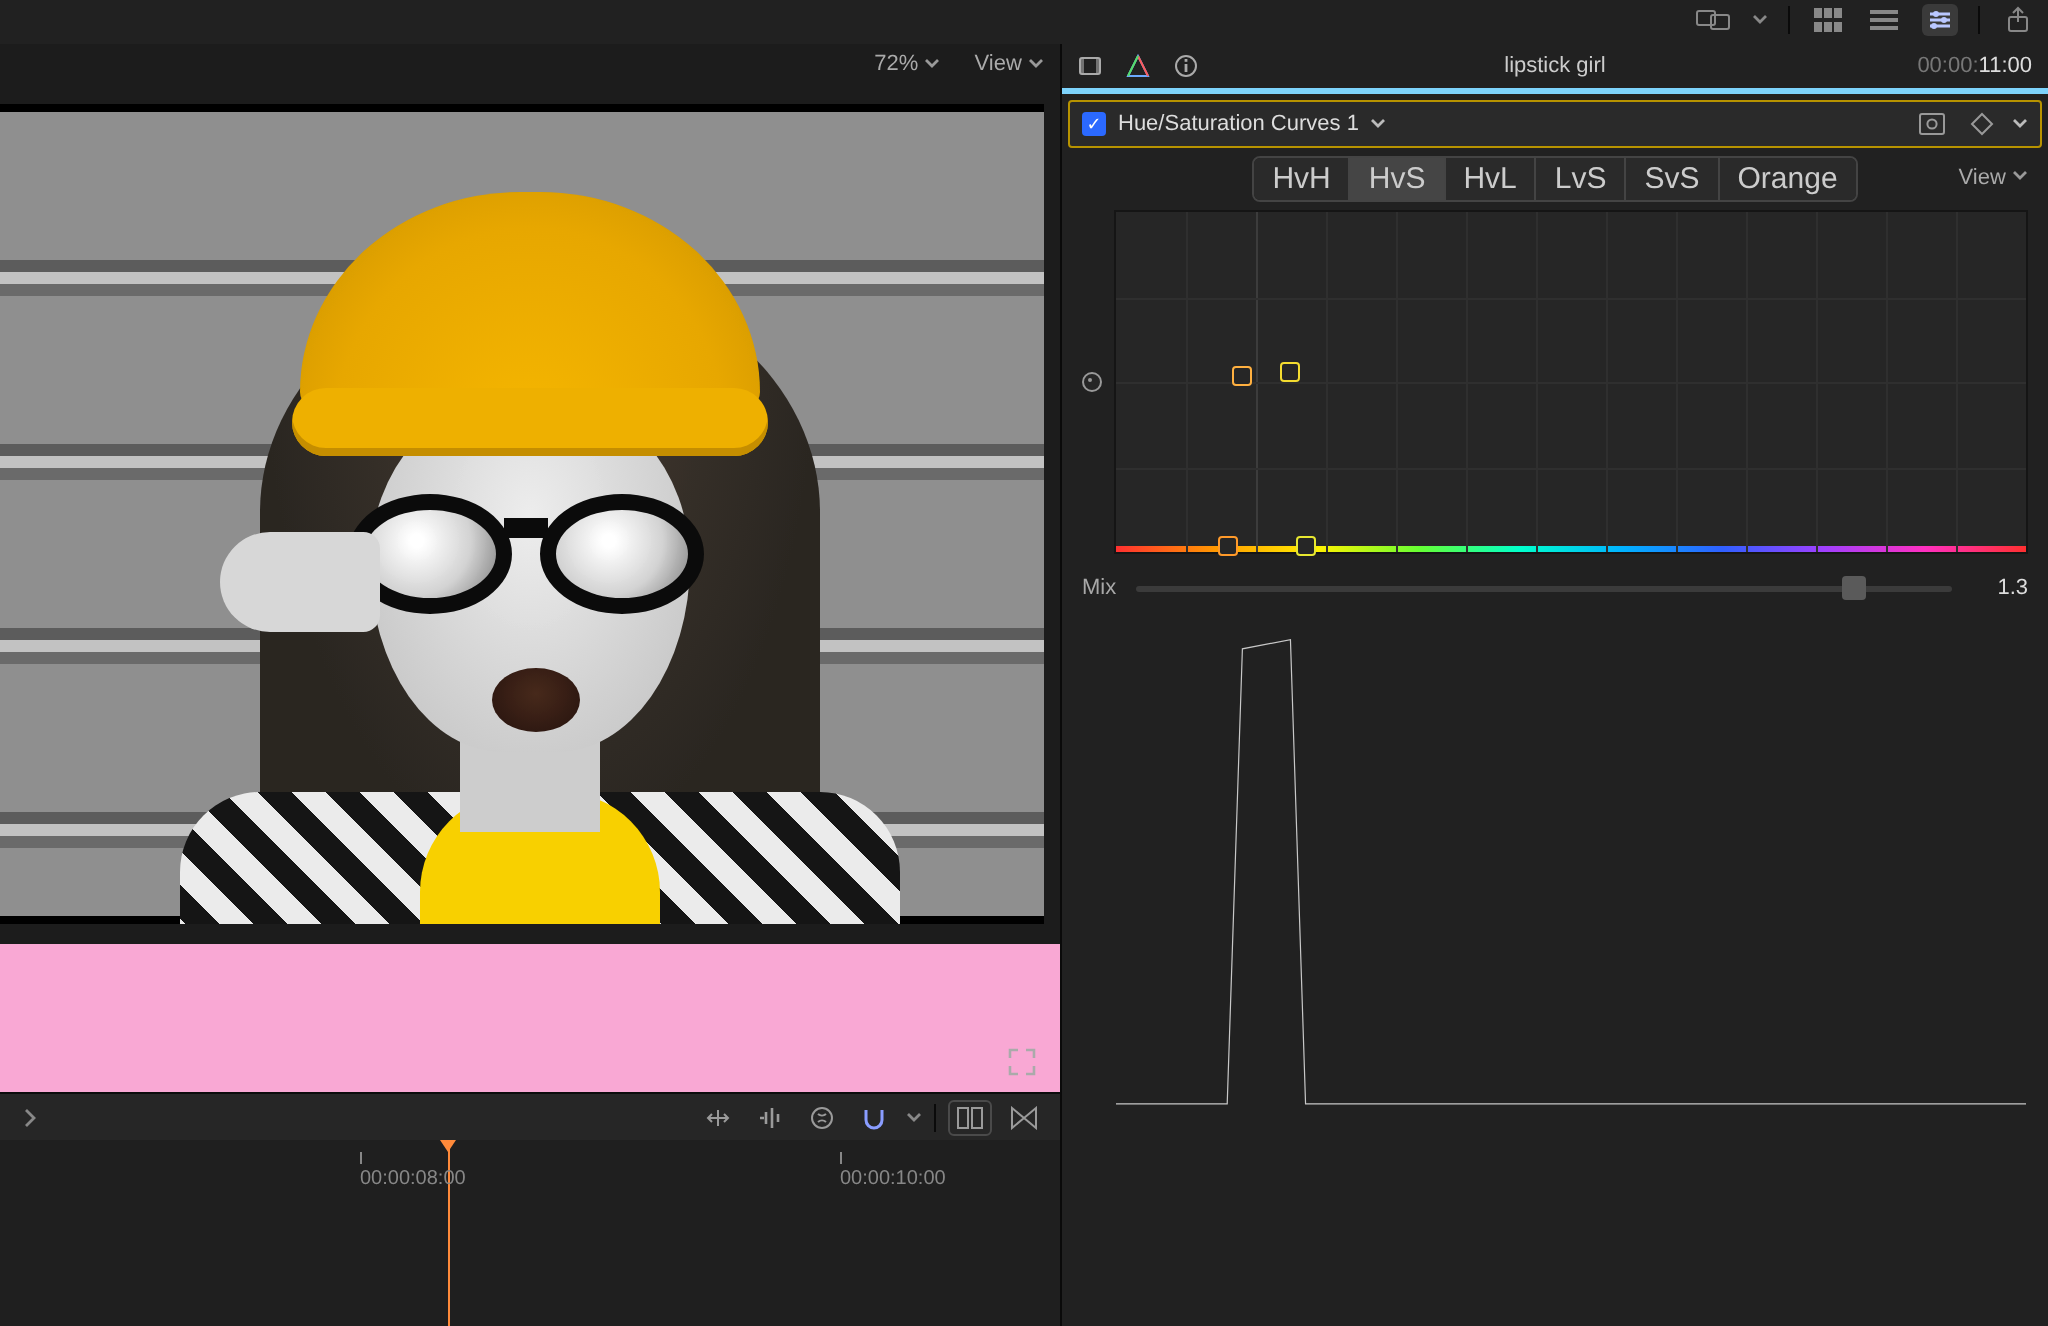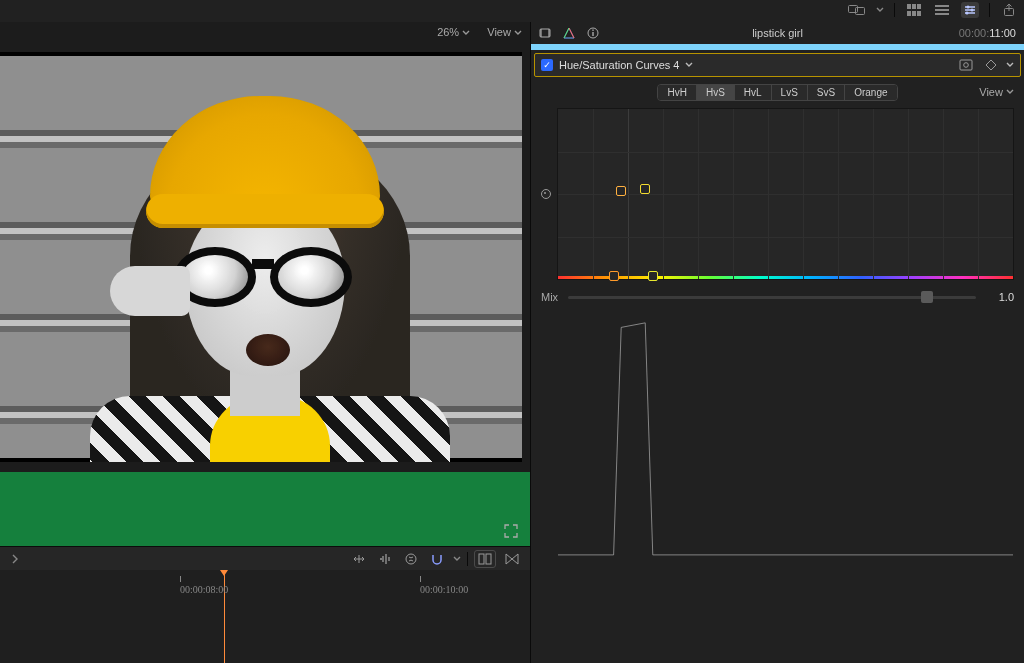--- a/index.html
+++ b/index.html
@@ -116,22 +116,21 @@
       repeating-linear-gradient(-45deg, rgba(230,230,230,0.7) 0 12px, rgba(20,20,20,0.7) 12px 24px);
     border-radius: 40px 40px 0 0;
   }
   .undershirt {
     position: absolute; top: 340px; left: 210px; width: 120px; height: 70px;
     background: #f2cc00; border-radius: 50px 50px 0 0;
   }
 
   .viewer-lower {
     position: absolute; left: 0; right: 0; top: 450px; bottom: 0;
-    background: #15803d;
-    font-family: Liberation Serif, serif;
+    background: #f9a8d4;
   }
   .expand-icon {
     position: absolute; right: 12px; top: 52px;
     color: #9a9a9a;
   }
   .midbar {
     position: absolute; left: 0; right: 0; top: 74px; height: 24px;
     background: #262626; border-top: 1px solid #0c0c0c; border-bottom: 1px solid #0c0c0c;
     display: flex; align-items: center;
   }
@@ -156,21 +155,21 @@
 
   
   .inspector {
     position: absolute; top: 22px; left: 530px; right: 0; bottom: 0;
     background: #212121;
     border-left: 1px solid #0a0a0a;
   }
   .insp-header {
     height: 22px; display: flex; align-items: center;
     padding: 0 8px; gap: 12px;
-    border-bottom: 6px solid #7dd3fc;
+    border-bottom: 3px solid #7dd3fc;
     position: relative;
   }
   .insp-header .ic { color: #aaa; display: flex; }
   .insp-title {
     position: absolute; left: 0; right: 0; text-align: center;
     color: #ccc; pointer-events: none;
   }
   .insp-tc {
     position: absolute; right: 8px; color: #777; font-feature-settings: "tnum";
   }
@@ -185,21 +184,21 @@
   }
   .effect-name { color: #ddd; }
   .effect-bar .spacer { flex: 1; }
   .effect-ic { color: #999; display:flex; padding: 0 3px;}
   .tabs-row {
     height: 24px; display: flex; align-items: center; justify-content: center;
     position: relative;
   }
   .seg { display: flex; border: 1px solid #444; border-radius: 4px; overflow: hidden; }
   .seg .tab {
-    padding: 2px 9px; color: #ccc; border-right: 1px solid #444; font-size: 10px;
+    padding: 2px 9px; color: #ccc; border-right: 1px solid #444; font-size: 15px;
     background: #2a2a2a;
   }
   .seg .tab:last-child { border-right: none; }
   .seg .tab.active { background: #454545; }
   .tabs-row .viewbtn { position: absolute; right: 10px; color: #aaa; }
 
   .curve-block {
     margin: 4px 10px 0 10px;
   }
   .curve-label-row {
@@ -289,21 +288,21 @@
           <rect x="2.5" y="5.5" width="9" height="7" rx="1" fill="none" stroke="currentColor"></rect>
           <path d="M7 8V1M4.5 3.5L7 1l2.5 2.5" fill="none" stroke="currentColor"></path>
         </svg>
     </div>
   </div>
 </div>
 
 <div class="viewer-pane">
   <div class="viewer-toolbar">
     <span class="zoom">
-      <span>26%</span>
+      <span>72%</span>
       <svg width="8" height="8" viewBox="0 0 8 8" style="display:inline">
           <path d="M1 2l3 3 3-3" stroke="#999" fill="none" stroke-width="1.4"></path>
         </svg>
     </span>
     <span class="viewbtn">
       <span>View</span>
       <svg width="8" height="8" viewBox="0 0 8 8" style="display:inline">
           <path d="M1 2l3 3 3-3" stroke="#999" fill="none" stroke-width="1.4"></path>
         </svg>
     </span>
@@ -411,21 +410,21 @@
         </svg>
       </span>
     <div class="insp-title">lipstick girl</div>
     <div class="insp-tc">
       <span>00:00:</span><span class="big">11:00</span>
     </div>
   </div>
 
   <div class="effect-bar">
     <div class="effect-checkbox">✓</div>
-    <span class="effect-name">Hue/Saturation Curves 4</span>
+    <span class="effect-name">Hue/Saturation Curves 1</span>
     <svg width="8" height="8" viewBox="0 0 8 8">
         <path d="M1 2l3 3 3-3" stroke="#bbb" fill="none" stroke-width="1.4"></path>
       </svg>
     <div class="spacer"></div>
     <span class="effect-ic">
         <svg width="14" height="12" viewBox="0 0 14 12">
           <rect x="1" y="1" width="12" height="10" rx="1" fill="none" stroke="currentColor"></rect>
           <circle cx="7" cy="6" r="2.3" fill="none" stroke="currentColor"></circle>
         </svg>
       </span>
@@ -483,16 +482,16 @@
           <div class="cp" style="left: 13.8%; top: 48%; border-color: rgb(255, 176, 64);"></div>
           <div class="cp" style="left: 19.2%; top: 47%; border-color: rgb(244, 220, 48);"></div>
           <div class="cp" style="left: 20.8%; top: 98%; border-color: rgb(232, 232, 48);"></div>
         </div>
     </div>
     <div class="mix-row">
       <span>Mix</span>
       <div class="slider">
         <div class="thumb" style="left: 88%;"></div>
       </div>
-      <span class="val">1.0</span>
+      <span class="val">1.3</span>
     </div>
   </div>
 </div>
 
 </body></html>

